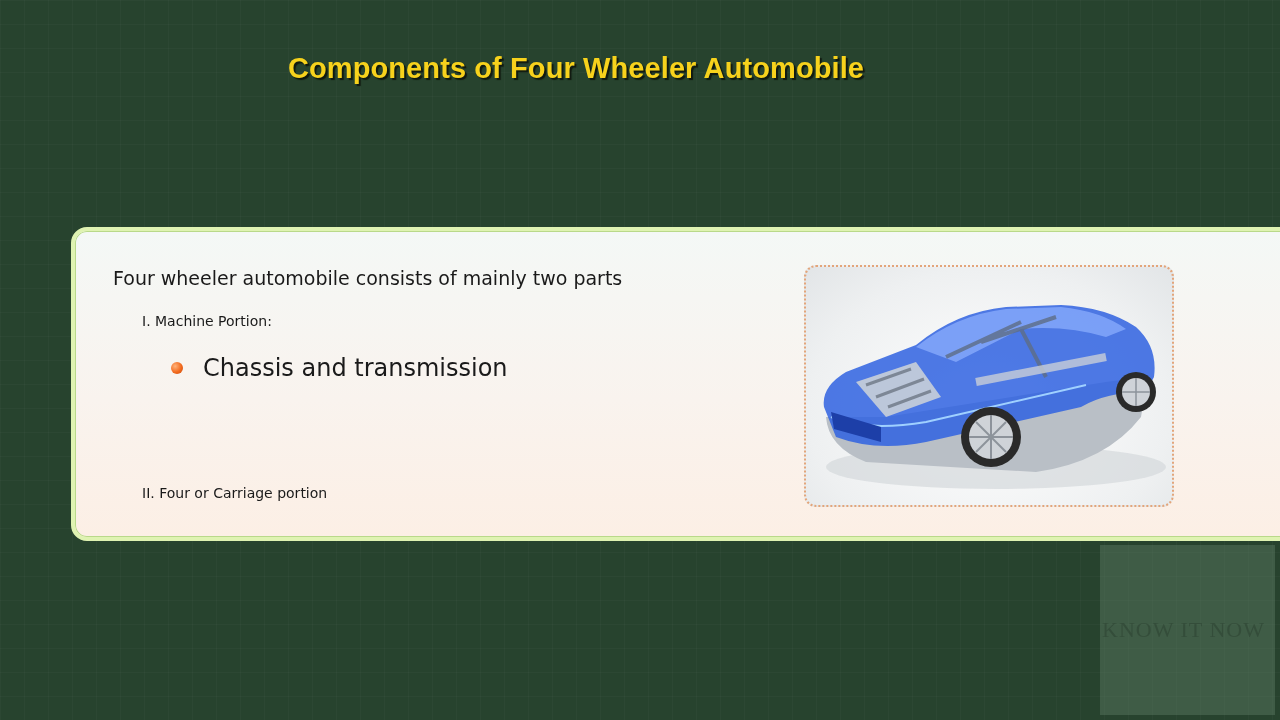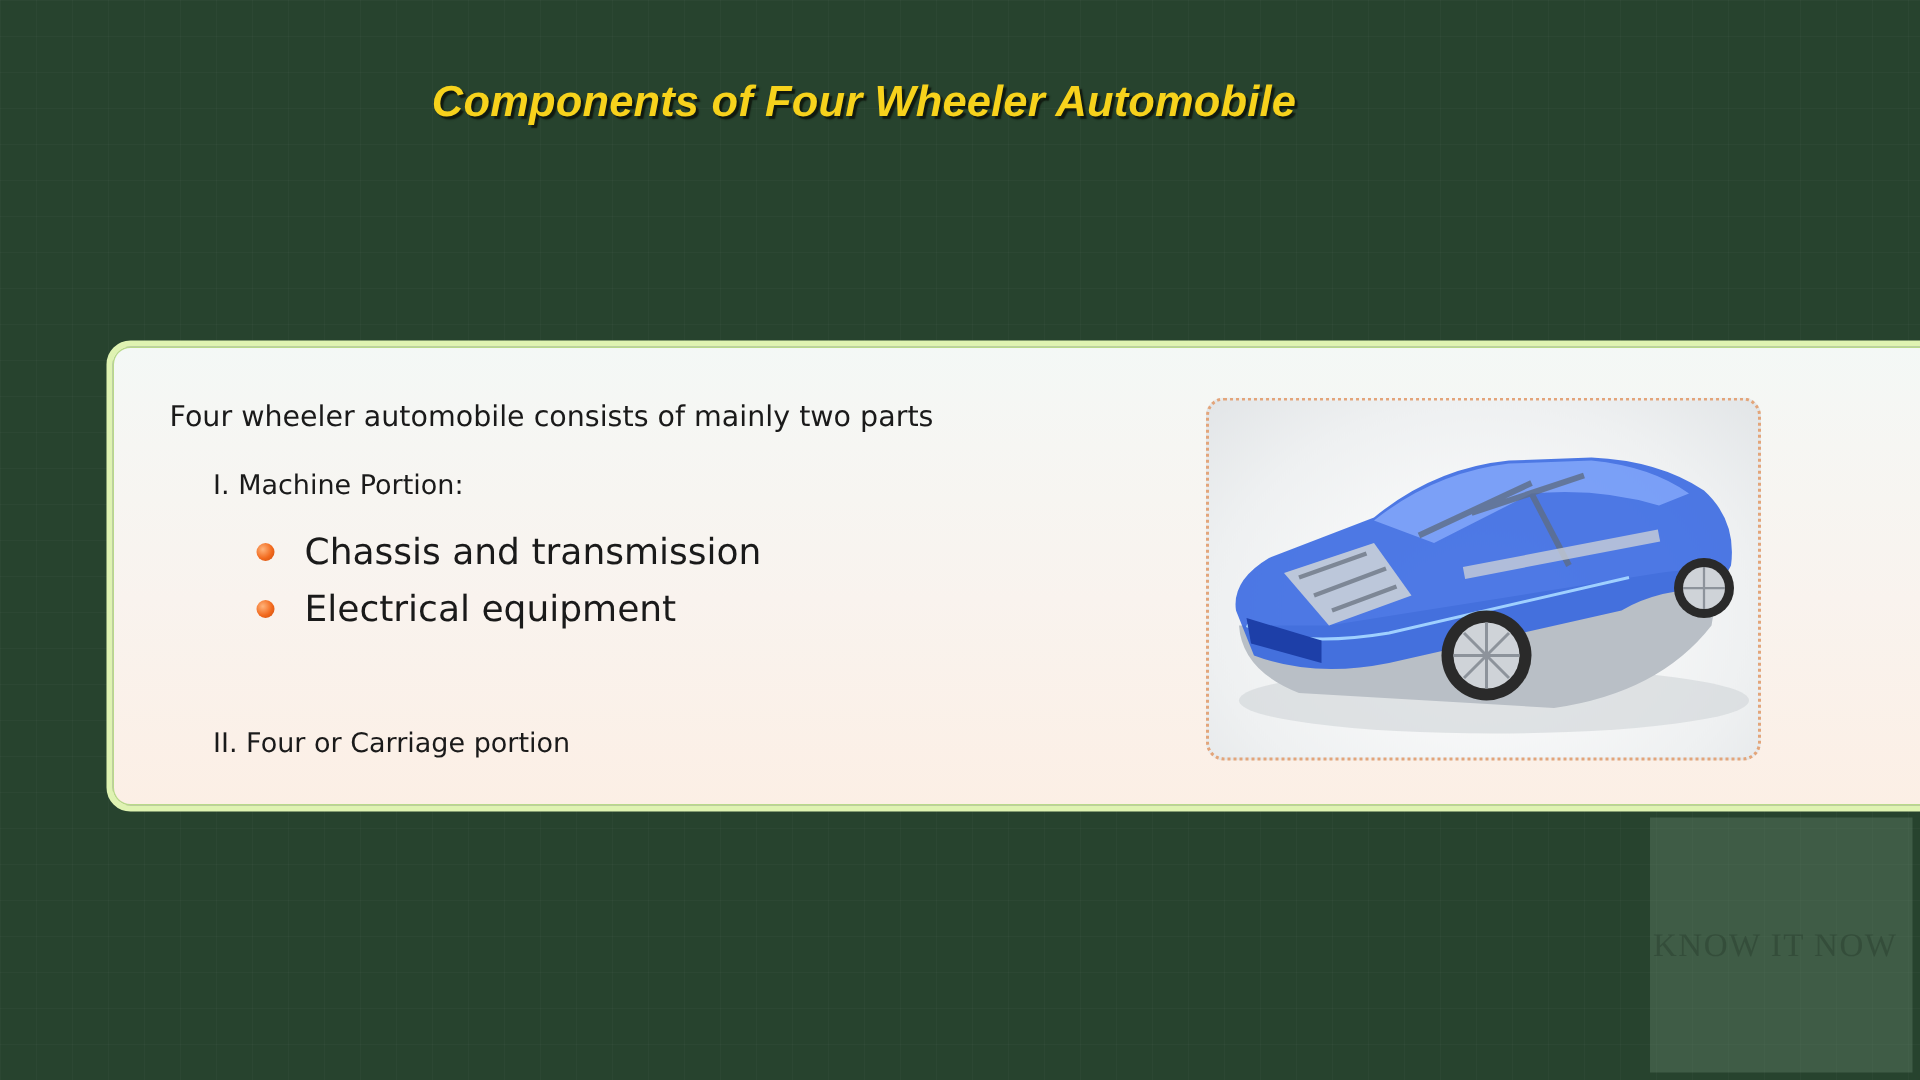--- a/index.html
+++ b/index.html
@@ -16,41 +16,40 @@
     .slide-title {
       position: absolute;
       top: 52px; left: 0; width: 1152px;
       text-align: center;
       font-family: "Liberation Sans", sans-serif;
       font-weight: bold;
       font-size: 29px;
       color: #f7d21c;
       text-shadow: 2px 2px 1px #111a10;
       letter-spacing: 0.1px;
-      font-style: italic;
     }
     .content-panel {
       position: absolute;
       left: 71px; top: 227px;
       width: 1225px; height: 314px;
       border: 4px solid #dff3b2;
       border-radius: 16px;
       background: linear-gradient(to bottom, #f4f8f6 0%, #f9f3ee 55%, #fcefe5 100%);
       box-shadow: 0 0 0 1px #b9d98a inset;
     }
     .intro-text {
       position: absolute;
       left: 38px; top: 36px;
       font-size: 19px;
       color: #1a1a1a;
     }
     .section-heading {
       position: absolute;
       left: 67px;
-      font-size: 18px;
+      font-size: 14px;
       color: #1a1a1a;
     }
     .section-1 { top: 82px; }
     .section-2 { top: 254px; }
     .bullet-list {
       position: absolute;
       left: 96px; top: 118px;
       list-style: none;
     }
     .bullet-item {
@@ -99,24 +98,20 @@
 <div class="content-panel">
   <div class="intro-text">Four wheeler automobile consists of mainly two parts</div>
 
   <div class="section-heading section-1">I. Machine Portion:</div>
 
   <ul class="bullet-list">
     <li class="bullet-item">
       <span class="bullet-dot"></span>
       <span>Chassis and transmission</span>
     </li>
-    <li class="bullet-item">
-      <span class="bullet-dot"></span>
-      <span>Electrical equipment</span>
-    </li>
   </ul>
 
   <div class="section-heading section-2">II. Four or Carriage portion</div>
 
   <div class="image-frame">
     <svg class="car-illustration" viewBox="0 0 366 238" xmlns="http://www.w3.org/2000/svg">
 
       <ellipse cx="190" cy="200" rx="170" ry="22" fill="#d4d8db" opacity="0.7"></ellipse>
 
       <path d="M20 150 Q22 180 60 195 L230 205 Q300 195 335 150 L340 120 Q330 110 300 115 L80 150 Z" fill="#b9bfc6"></path>

